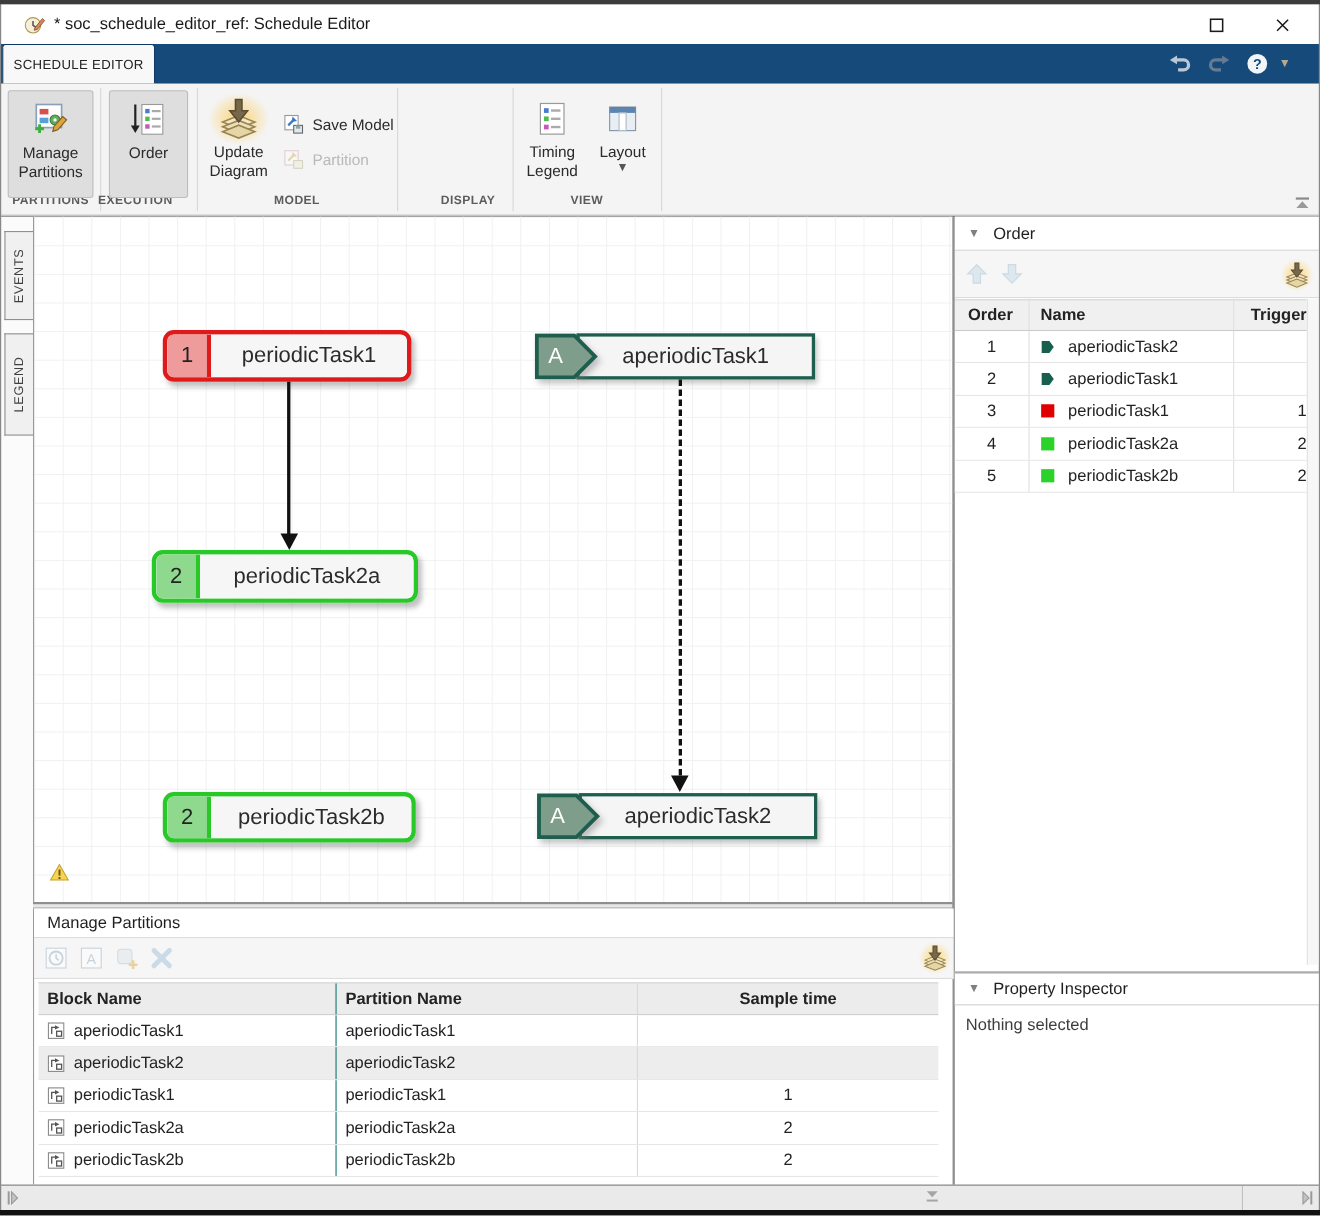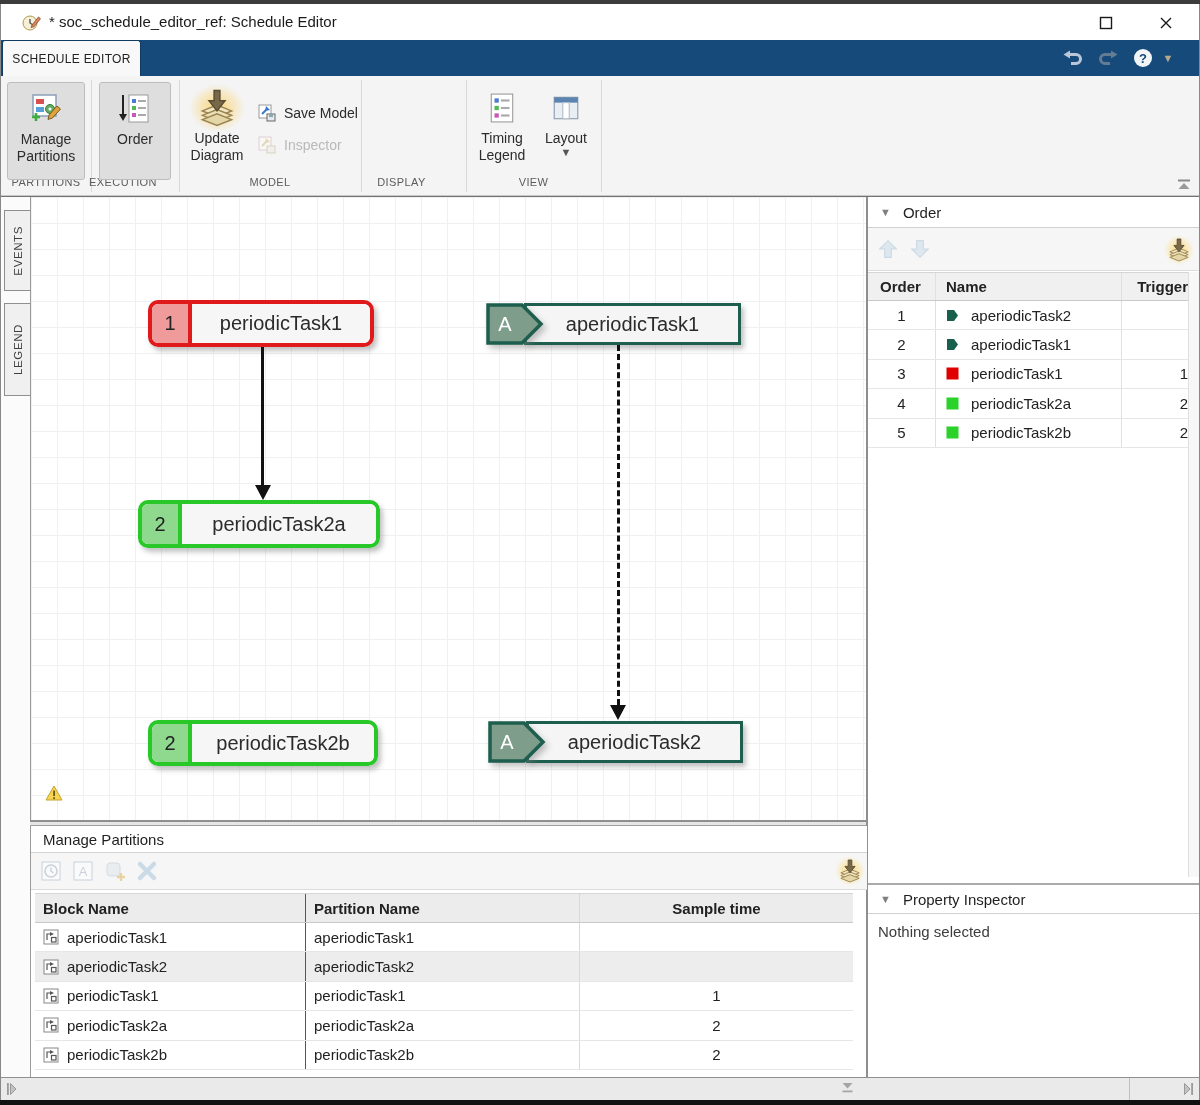--- a/index.html
+++ b/index.html
@@ -26,21 +26,21 @@
   #tabstrip { left:1px; top:40px; width:1198px; height:36px; background:#164a7b; }
   #tab-se { left:1px; top:0; width:139px; height:36px; background:#f8f8f8; border:1px solid #0e3a63; border-bottom:none;
     border-radius:3px 3px 0 0; display:flex; align-items:center; justify-content:center;
     font-size:12px; color:#222; letter-spacing:.3px; }
   .qa-icon { top:8px; width:24px; height:20px; display:flex; align-items:center; justify-content:center; }
   #qa-undo { left:1060px; } #qa-redo { left:1095px; } #qa-help { left:1130px; } #qa-help-caret { left:1155px; color:#b3a98d; font-size:11px; }
 
   
   #toolbar { left:1px; top:76px; width:1198px; height:120px; background:#f4f4f4; border-bottom:1px solid #c8c8c8; }
   .tb-divider { top:4px; width:1px; height:112px; background:#d8d8d8; }
-  .grp-label { top:100px; height:16px; font-size:11px; color:#5c5c5c; text-align:center; letter-spacing:.4px; }
+  .grp-label { top:100px; height:16px; font-size:11px; color:#5c5c5c; text-align:center; letter-spacing:.4px;font-weight:bold; }
   .big-btn { top:6px; height:98px; display:flex; flex-direction:column; align-items:center; padding-top:4px; border-radius:3px; }
   .big-btn.pressed { background:#dedede; border:1px solid #bdbdbd; }
   .big-btn .ic { height:44px; display:flex; align-items:center; justify-content:center; position:relative; }
   .big-btn .lbl { font-size:14px; line-height:17px; text-align:center; color:#2b2b2b; width:74px; }
   .glow { position:absolute; width:56px; height:48px; left:50%; top:50%; transform:translate(-50%,-50%);
     background:radial-gradient(closest-side, #f9dd9a 30%, rgba(249,221,154,0) 100%); border-radius:50%; }
   .small-btn { height:26px; display:flex; align-items:center; gap:7px; font-size:14px; color:#2b2b2b; }
   .small-btn.disabled { color:#b9b9b9; }
   .caret { font-size:11px; color:#555; line-height:10px; }
   #ribbon-collapse { left:1172px; top:100px; width:22px; height:16px; display:flex; align-items:center; justify-content:center; }
@@ -184,21 +184,21 @@
   <div class="abs" id="toolbar">
     <div class="abs tb-divider" style="left:90px"></div>
     <div class="abs tb-divider" style="left:178px"></div>
     <div class="abs tb-divider" style="left:360px"></div>
     <div class="abs tb-divider" style="left:465px"></div>
     <div class="abs tb-divider" style="left:600px"></div>
 
     <div class="abs grp-label" style="left:0;width:90px">PARTITIONS</div>
     <div class="abs grp-label" style="left:78px;width:88px">EXECUTION</div>
     <div class="abs grp-label" style="left:178px;width:182px">MODEL</div>
-    <div class="abs grp-label" style="left:348px;width:105px">DISPLAY</div>
+    <div class="abs grp-label" style="left:372px;width:105px">DISPLAY</div>
     <div class="abs grp-label" style="left:465px;width:135px">VIEW</div>
 
     <div class="abs big-btn pressed" style="left:6px;width:78px">
       <div class="ic">
         <svg width="34" height="36" viewBox="0 0 34 36">
           <rect x="4" y="4" width="23" height="21" fill="#fff" stroke="#8aa0b8" stroke-width="1.5"></rect>
           <rect x="7" y="8" width="8" height="5" fill="#d94f4f"></rect>
           <rect x="7" y="16" width="8" height="5" fill="#59a0d8"></rect>
           <circle cx="21" cy="18" r="4.5" fill="#5fae5f" stroke="#3a7a3a"></circle>
           <circle cx="21" cy="18" r="1.5" fill="#fff"></circle>
@@ -254,21 +254,21 @@
 
     <div class="abs small-btn disabled" style="left:256px;top:56px">
       <span style="opacity:.35">
         <svg width="20" height="20" viewBox="0 0 20 20">
           <rect x="2" y="2" width="12" height="13" fill="#fff" stroke="#b89"></rect>
           <path d="M5 11 L10 6" stroke="#c9a23b" stroke-width="2"></path>
           <polygon points="9,3 13,7 8,8" fill="#c9a23b"></polygon>
           <rect x="10" y="11" width="8" height="7" fill="#f0e8d8" stroke="#996"></rect>
         </svg>
       </span>
-      <span>Inspector</span>
+      <span>Partition</span>
     </div>
 
 
     <div class="abs big-btn" style="left:470px;width:62px">
       <div class="ic">
         <svg width="30" height="32" viewBox="0 0 28 28">
           <rect x="4" y="1" width="20" height="26" fill="#fff" stroke="#999"></rect>
           <rect x="7" y="5" width="4" height="4" fill="#4a7bd0"></rect>
             <rect x="13" y="6" width="8" height="2" fill="#aaa"></rect>
           <rect x="7" y="12" width="4" height="4" fill="#53b953"></rect>

